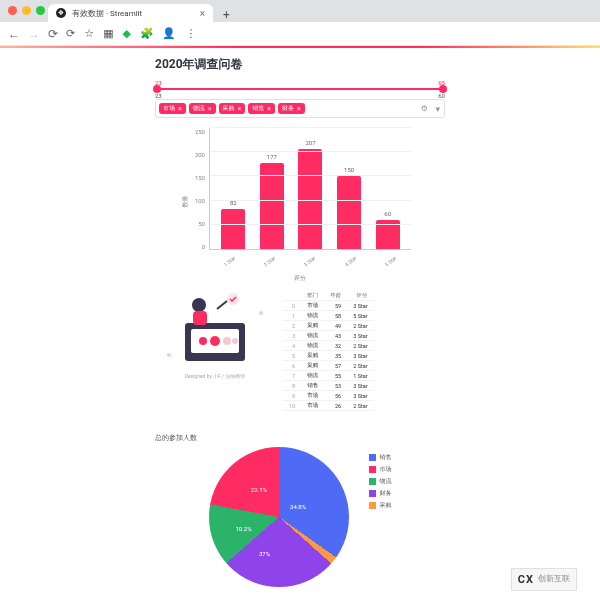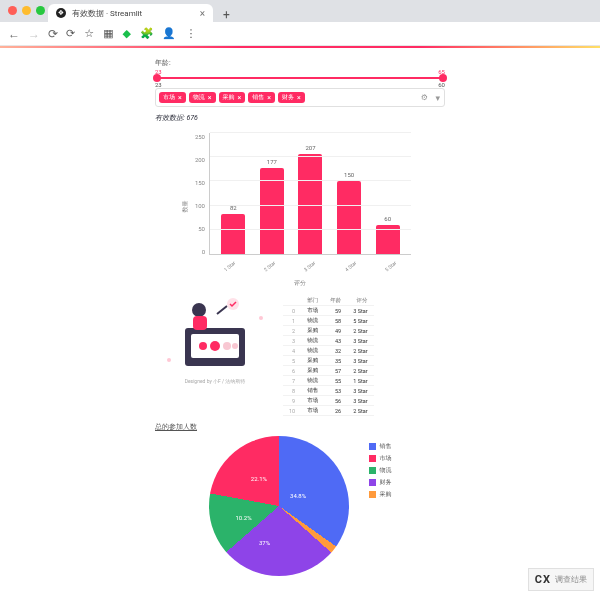--- a/index.html
+++ b/index.html
@@ -99,38 +99,38 @@
   .caption{ font-size:5px; color:#aaa; }
 
   
   table.data{ border-collapse:collapse; font-size:5.5px; color:#333;}
   table.data th, table.data td{ padding:1px 6px; text-align:right;}
   table.data th{ color:#777; font-weight:500;}
   table.data tr{ border-bottom:1px solid #f2f2f2;}
   table.data td:first-child{ color:#aaa;}
 
   
-  .section-label{ font-size:7px; color:#555; margin-top:6px;text-decoration:underline;}
+  .section-label{ font-size:7px; color:#555; margin-top:22px;}
   .piewrap{ display:flex; align-items:flex-start; justify-content:center; gap:20px; margin-top:4px;}
   .pie{ width:140px;height:140px; position:relative;}
   .piecircle{ width:140px;height:140px;border-radius:50%;
     background: conic-gradient(
       #4f6af5 0deg 125.3deg,
       #ff9a3c 125.3deg 131.7deg,
       #8e44e8 131.7deg 228.8deg,
       #2bb36a 228.8deg 280.3deg,
       #ff2b63 280.3deg 360deg);
   }
   .pielabel{ position:absolute; font-size:6px; color:#fff; transform:translate(-50%,-50%);}
   .legend{ font-size:6px; color:#555; display:flex; flex-direction:column; gap:3px; margin-top:6px;}
   .legend-row{ display:flex; align-items:center; gap:4px;}
   .sw{ width:7px;height:7px;}
 
   
-  .watermark{ position:absolute; right:6px; bottom:6px; font-size:8px; color:#888; background:#f4f4f4cc; padding:4px 6px; display:flex; align-items:center; gap:4px; border:1px solid #e0e0e0;}
+  .watermark{ position:absolute; right:23px; bottom:6px; font-size:8px; color:#888; background:#f4f4f4cc; padding:4px 6px; display:flex; align-items:flex-start; gap:4px; border:1px solid #e0e0e0;}
   .watermark b{ font-size:11px; letter-spacing:1px; color:#333;}
 </style>
 </head>
 <body>
 
 <div class="browser">
   <div class="tabbar">
     <div class="traffic">
       <div class="dot red"></div>
       <div class="dot yellow"></div>
@@ -155,22 +155,22 @@
       <span class="shield">◆</span>
       <span class="puzzle">🧩</span>
       <span>👤</span>
       <span>⋮</span>
     </div>
   </div>
   <div class="gradline"></div>
 
   <div class="viewport">
     <div class="page">
-
-      <div class="label">年龄:</div>
+      <h1 class="title">2020年调查问卷</h1>
+
       <div class="slider-minmax">
         <span>23</span>
         <span>65</span>
       </div>
       <div class="slider-track">
         <div class="slider-thumb thumb-l"></div>
         <div class="slider-thumb thumb-r"></div>
       </div>
       <div class="slider-vals">
         <span>23</span>
@@ -195,23 +195,20 @@
             <span class="x">×</span>
           </span>
           <span class="chip">
             <span>财务</span>
             <span class="x">×</span>
           </span>
           <span class="ms-gear">⚙</span>
         <span class="ms-caret">▾</span>
       </div>
 
-      <div class="count">
-        <span>有效数据:</span> <span>676</span>
-      </div>
 
       <div class="barchart">
         <div class="ylabel">数量</div>
         <div class="yticks" id="yticks">
             <div>250</div>
             <div>200</div>
             <div>150</div>
             <div>100</div>
             <div>50</div>
             <div>0</div>
@@ -382,14 +379,14 @@
             </div>
           </div>
       </div>
 
     </div>
   </div>
 </div>
 
 <div class="watermark">
   <b>CX</b>
-  <span>调查结果</span>
+  <span>创新互联</span>
 </div>
 
 </body></html>

